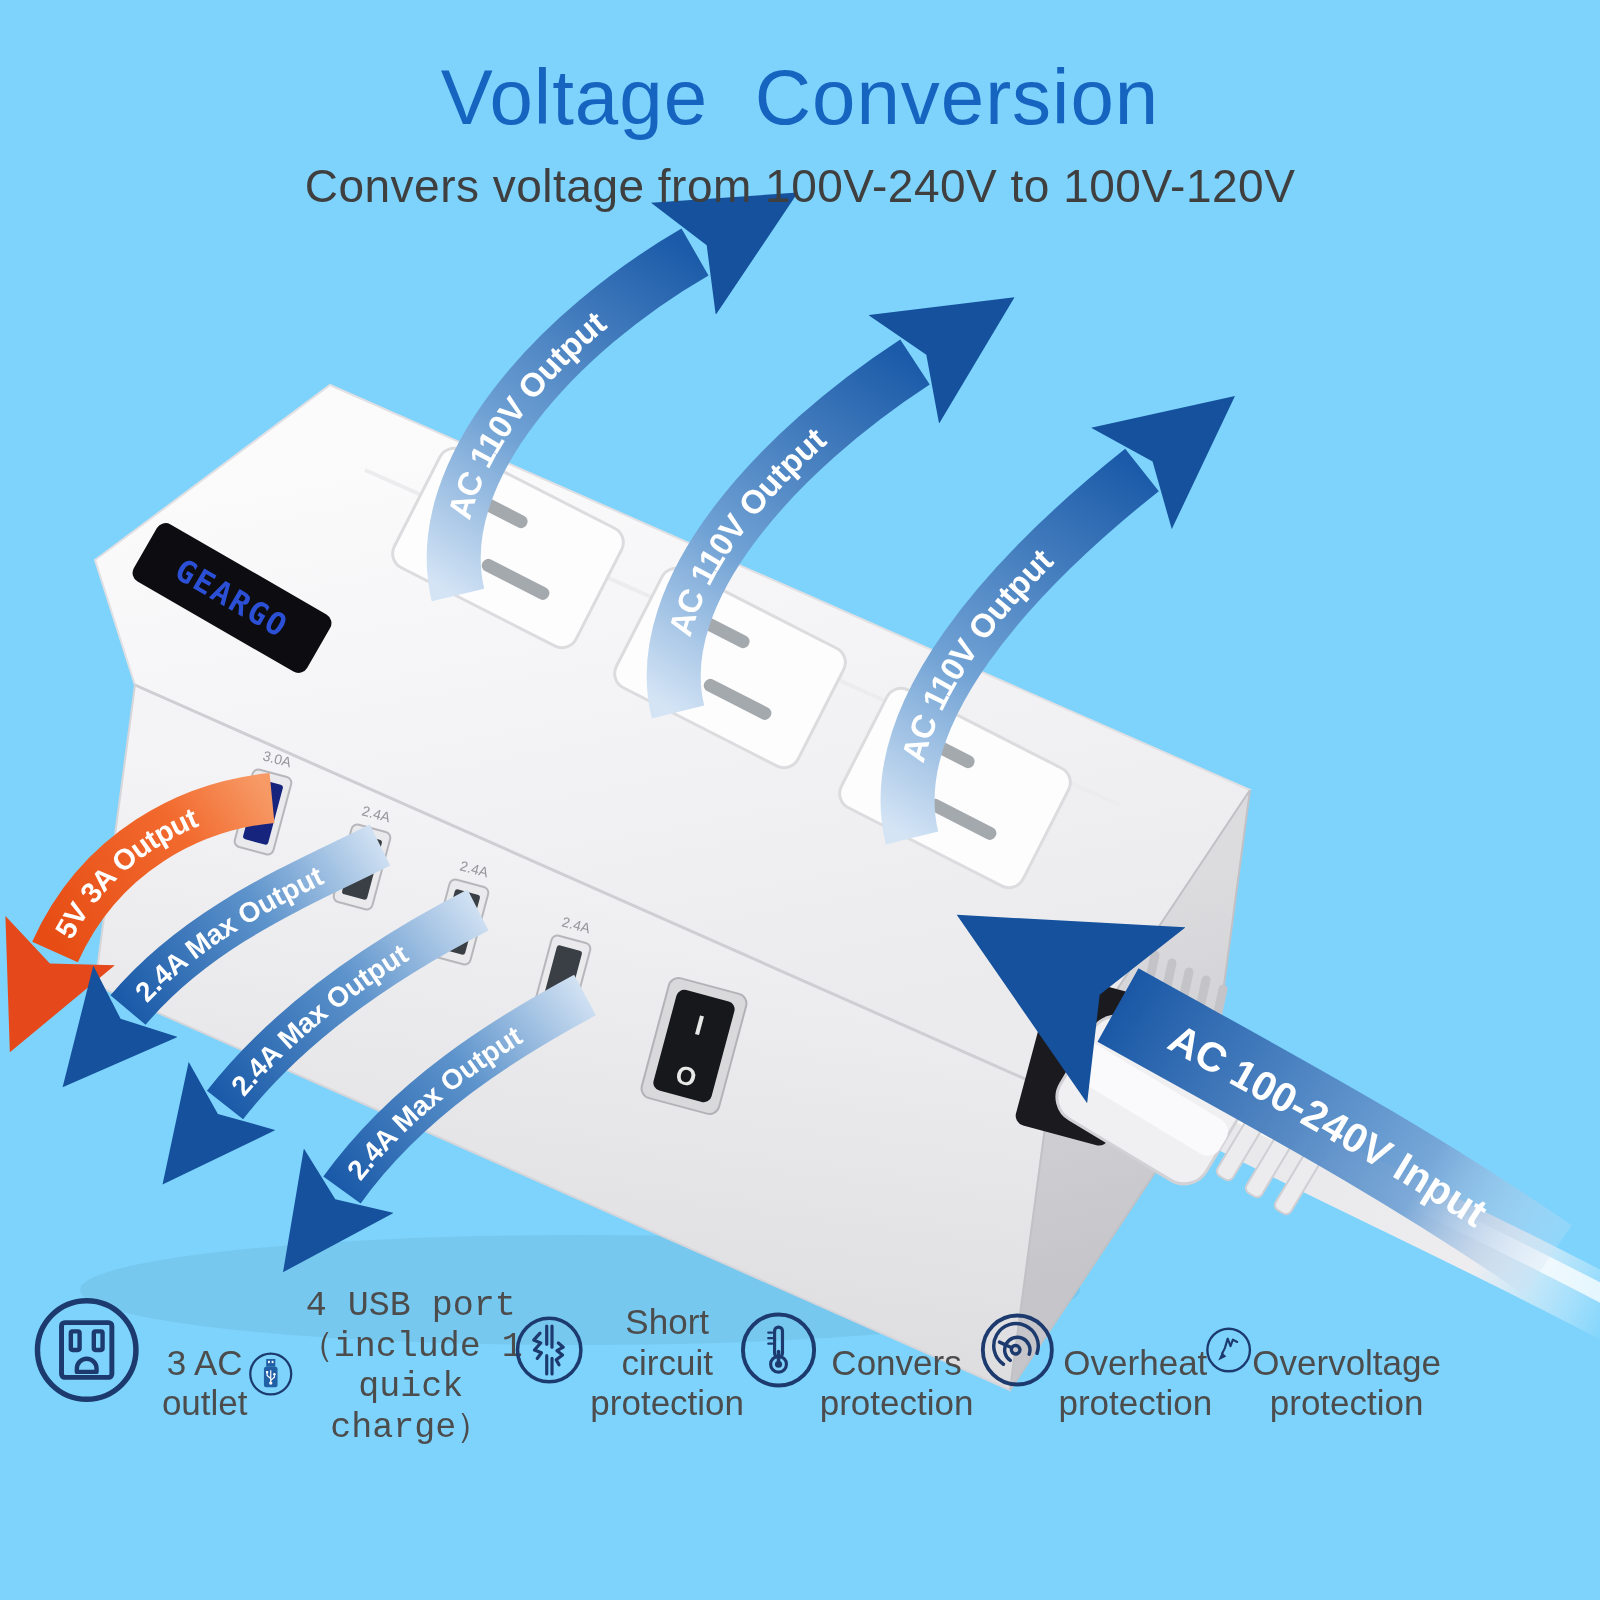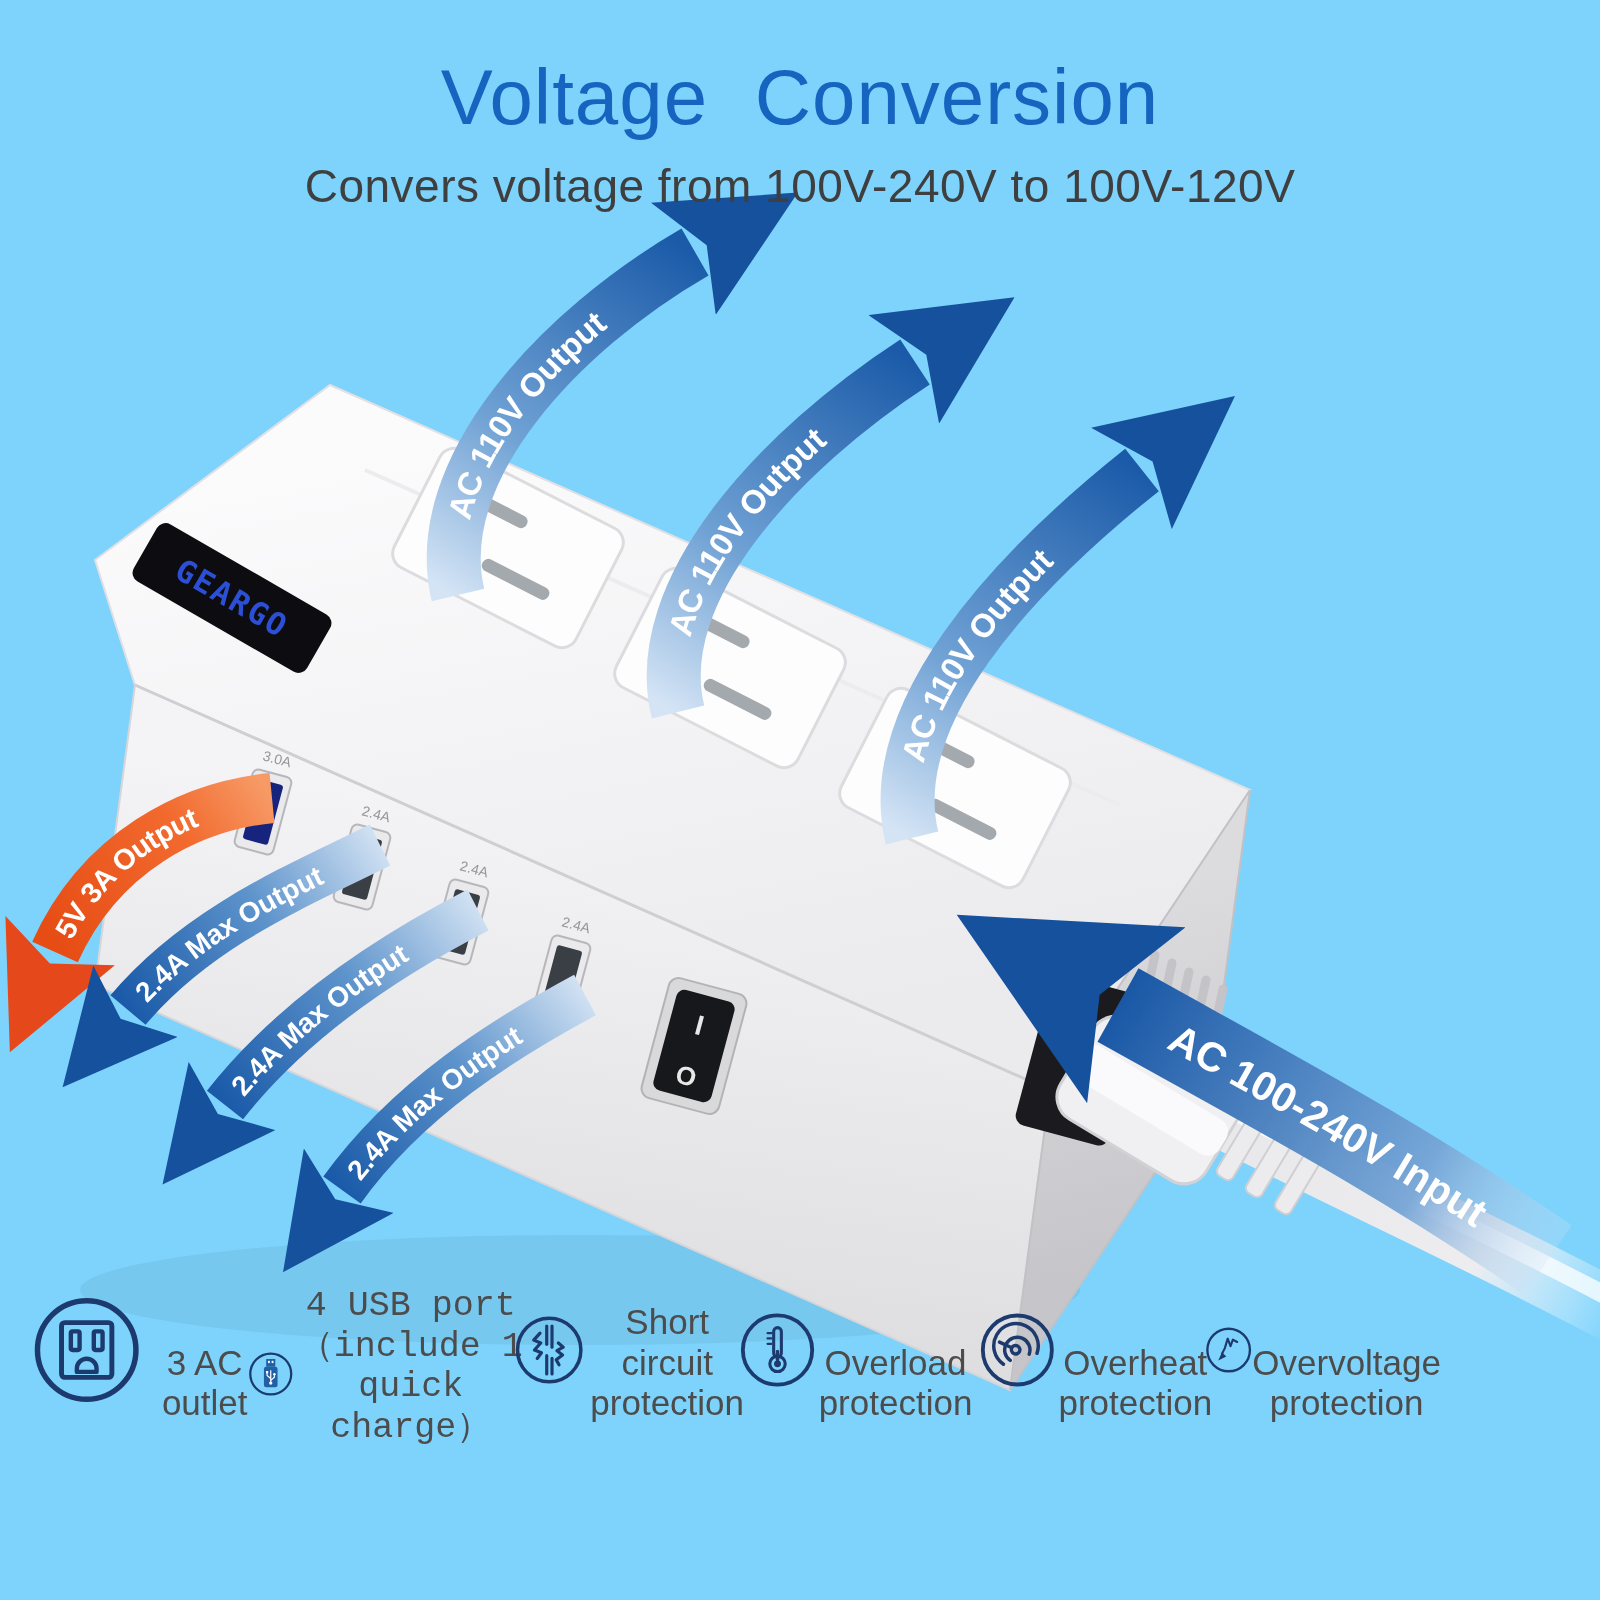--- a/index.html
+++ b/index.html
@@ -277,21 +277,21 @@
     <svg class="ficon" viewBox="0 0 100 100" fill="none" stroke="#1c3a6e" stroke-width="4" stroke-linecap="round">
       <circle cx="50" cy="50" r="45" stroke-width="5"></circle>
       <rect x="45" y="21" width="10" height="38" rx="5"></rect>
       <circle cx="50" cy="68" r="10"></circle>
       <circle cx="50" cy="68" r="4.5" fill="#1c3a6e" stroke="none"></circle>
       <line x1="50" y1="52" x2="50" y2="63" stroke-width="4.5"></line>
       <line x1="42" y1="28" x2="37" y2="28" stroke-width="2.8"></line>
       <line x1="42" y1="35" x2="37" y2="35" stroke-width="2.8"></line>
       <line x1="42" y1="42" x2="37" y2="42" stroke-width="2.8"></line>
     </svg>
-    <div class="label">Overload protection</div>
+    <div class="label">Convers protection</div>
   </div>
 
   <div class="feature f5">
     <svg class="ficon" viewBox="0 0 100 100" fill="none" stroke="#1c3a6e" stroke-linecap="round">
       <circle cx="50" cy="50" r="45" stroke-width="5"></circle>
       <g transform="rotate(-18 50 50)" stroke-width="4.5">
         <path d="M 27 62 A 29 29 0 1 1 73 62"></path>
         <path d="M 37 60 A 16.5 16.5 0 1 1 63 60"></path>
         <circle cx="48" cy="49" r="5.5"></circle>
         <line x1="44" y1="45" x2="31" y2="33"></line>

